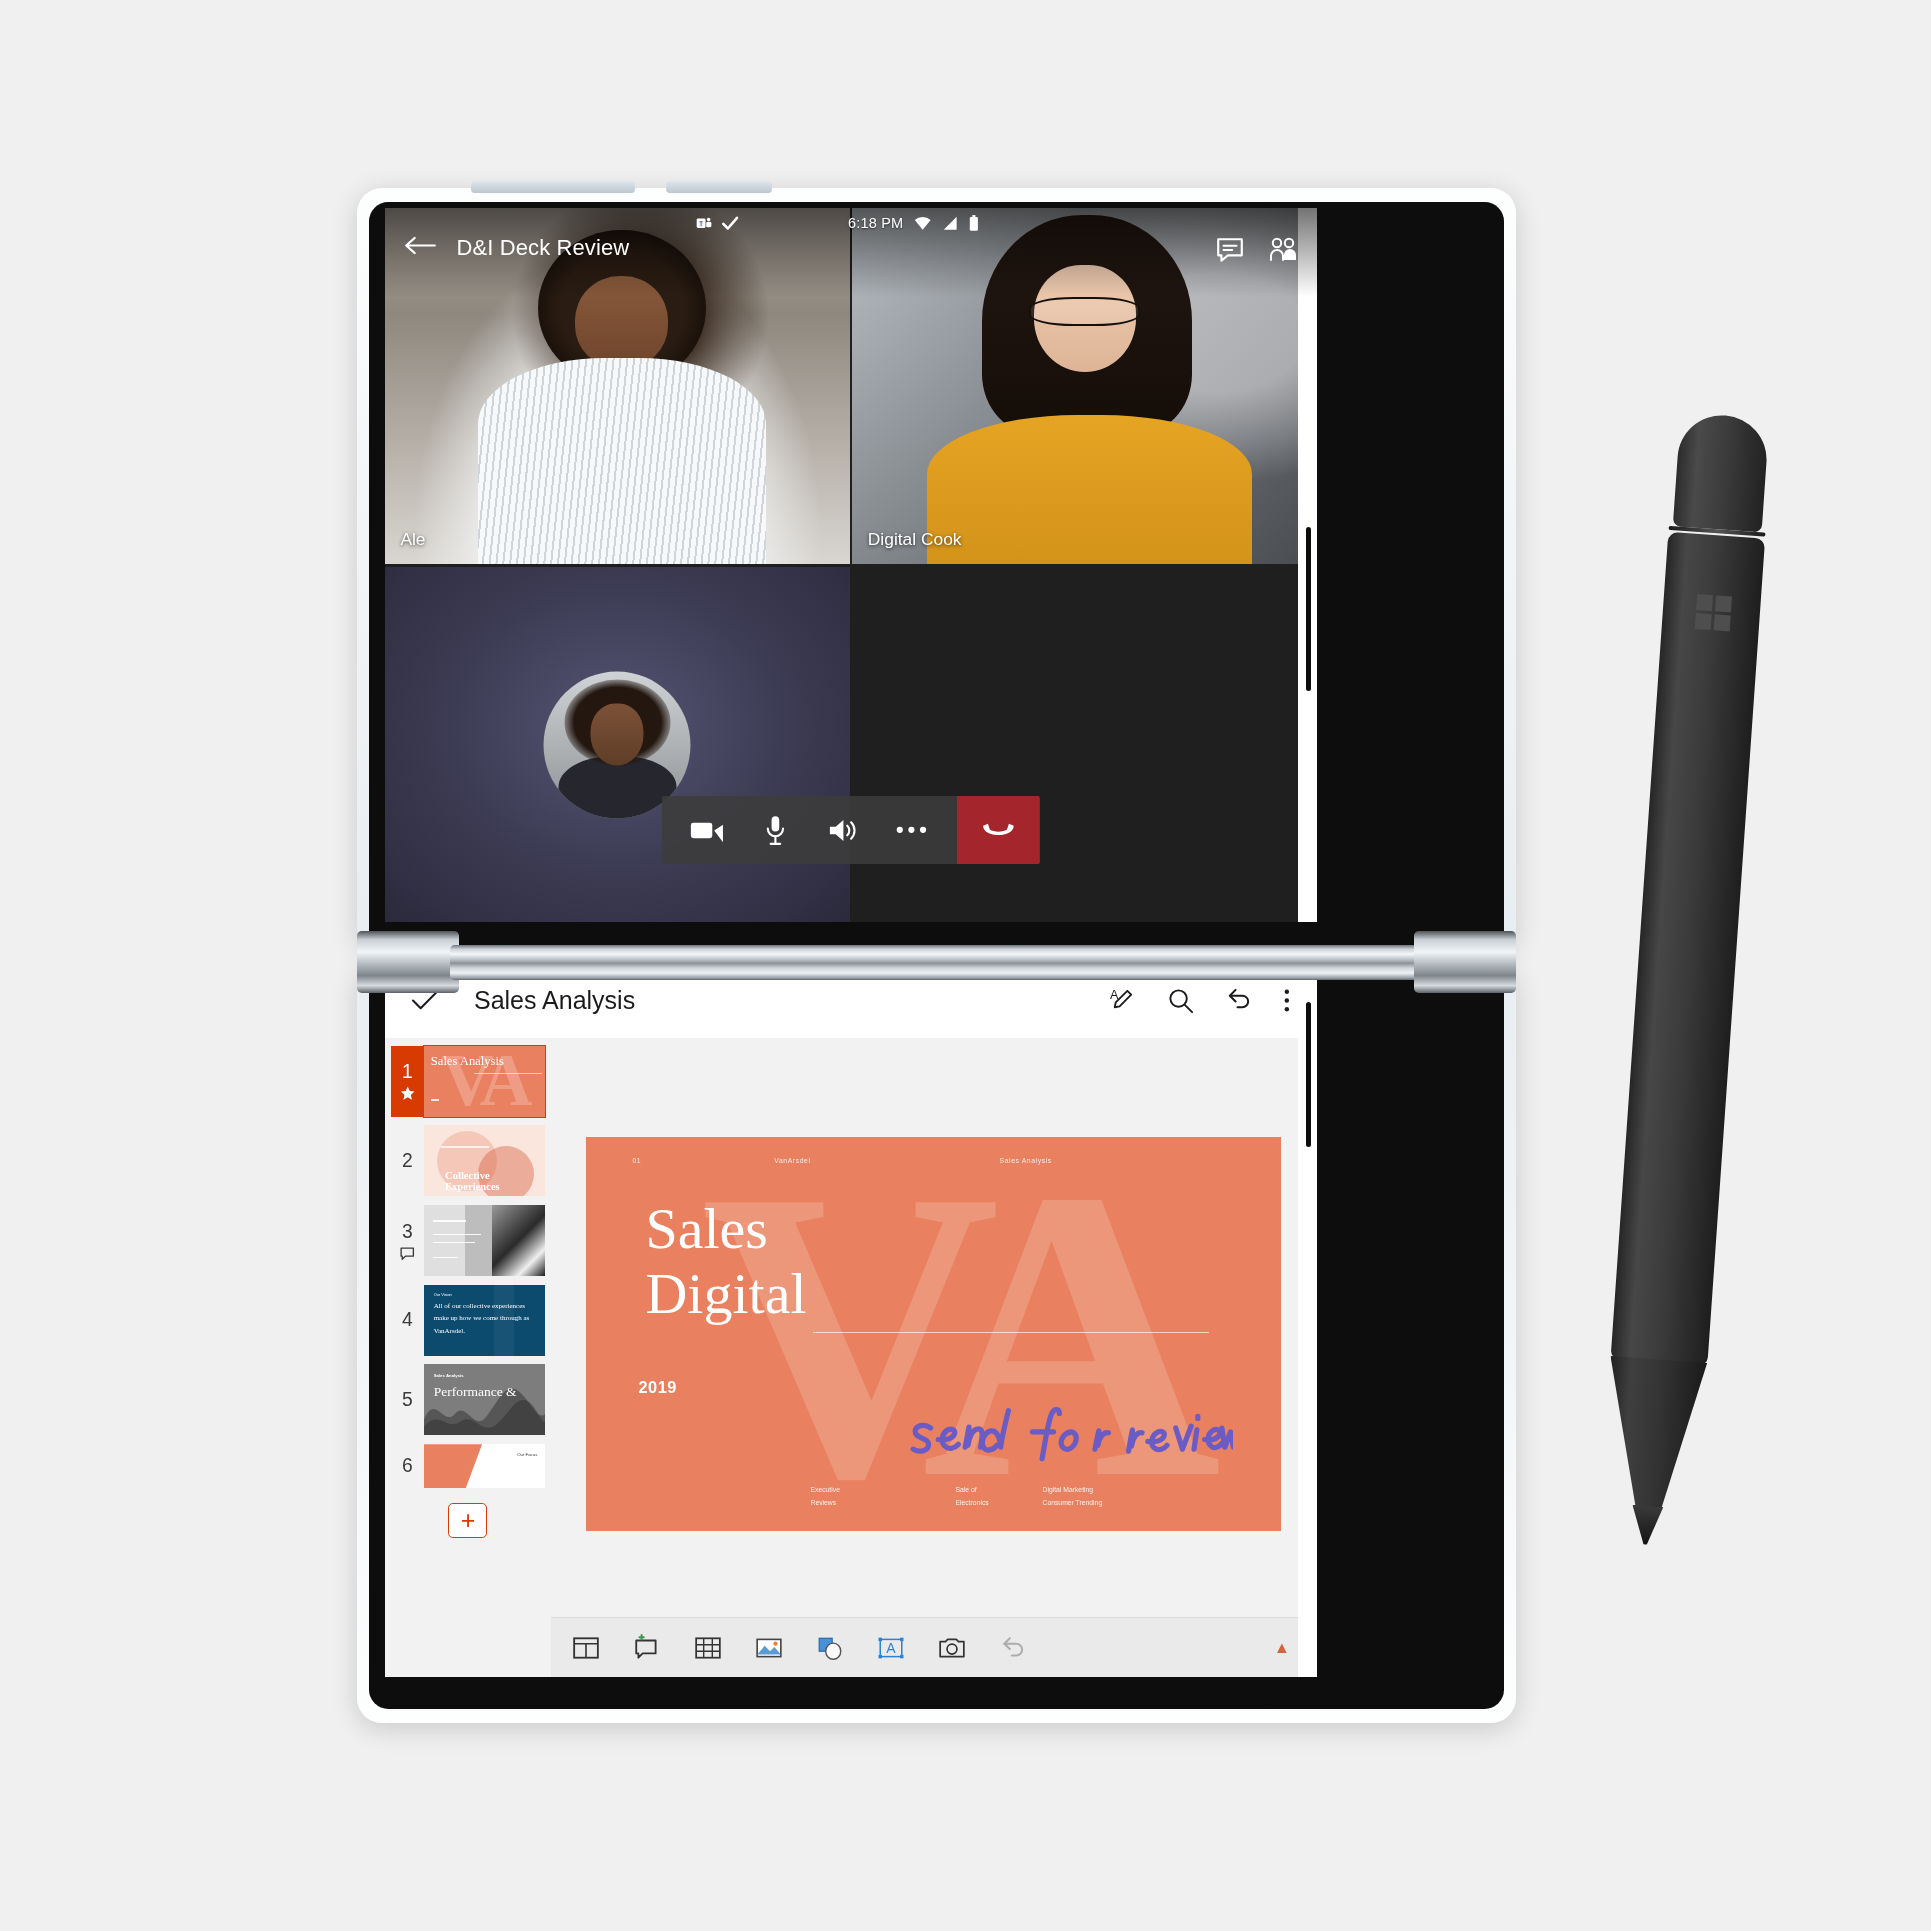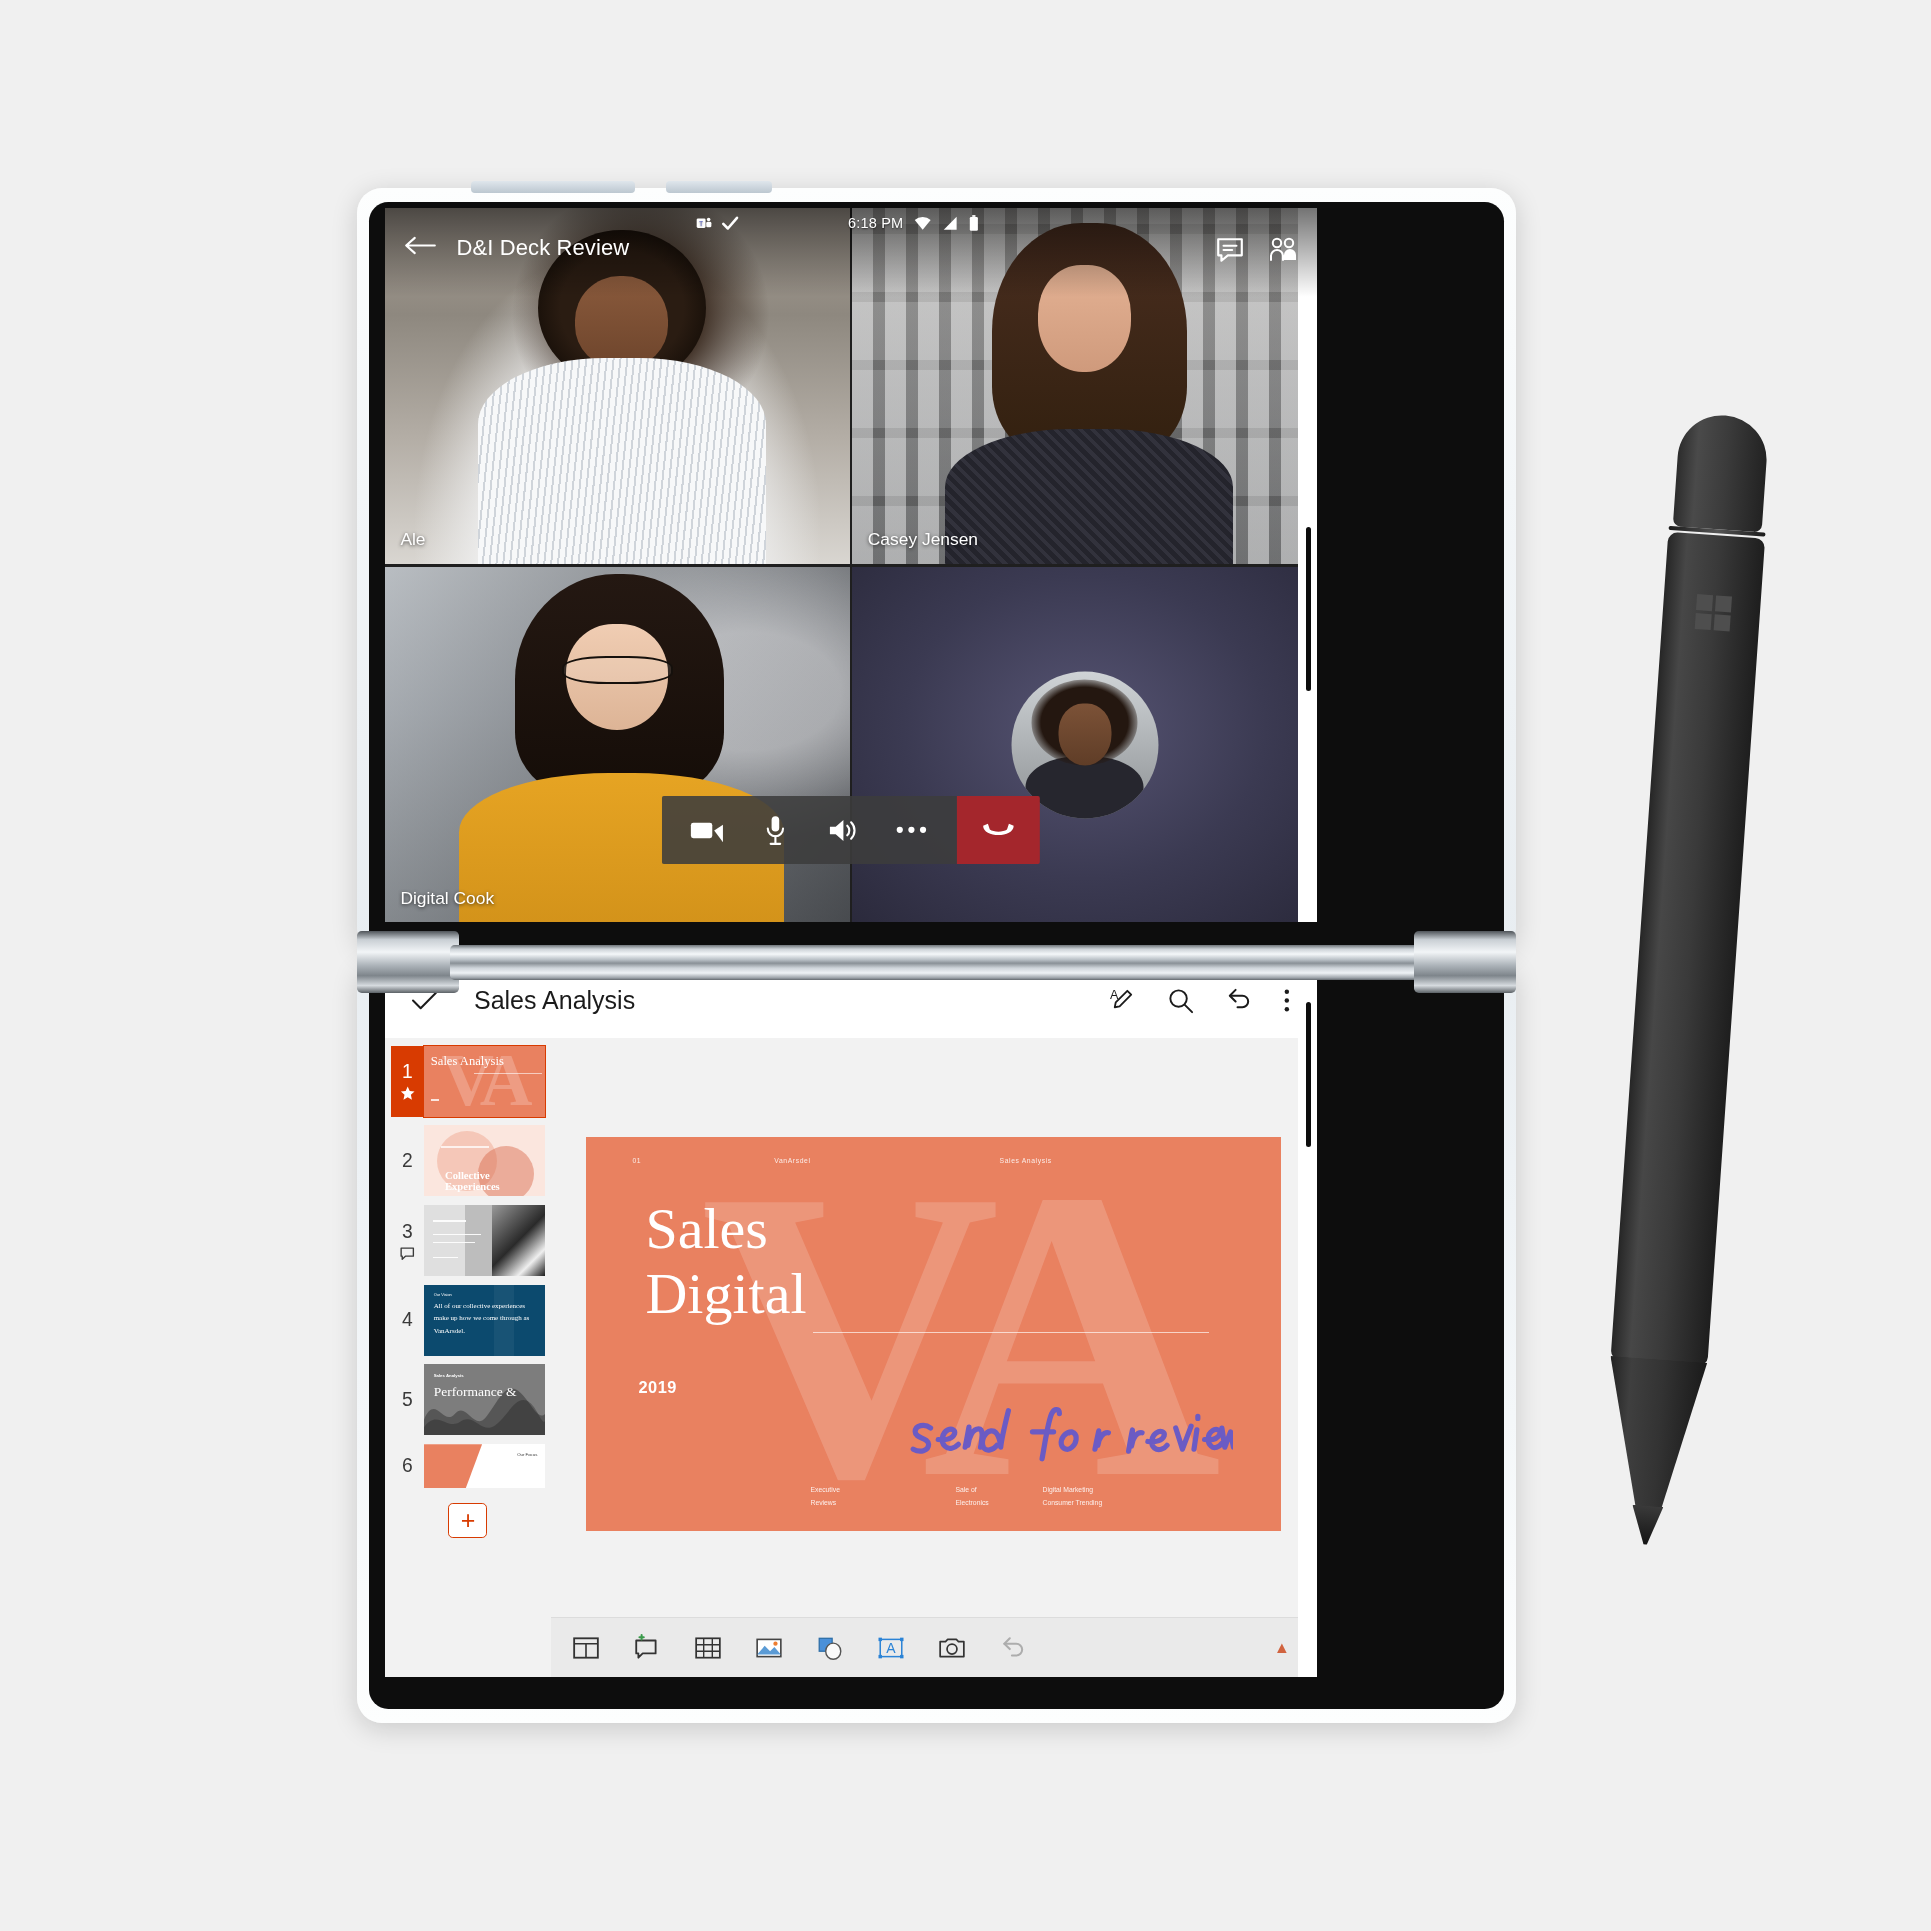--- a/index.html
+++ b/index.html
@@ -355,27 +355,20 @@
       <div id="teams">
 
         <div class="vid-grid">
           <div class="tile p1">
             <div class="hair"></div>
               <div class="neck"></div>
               <div class="face"></div>
               <div class="torso"></div>
             <div class="name">Ale</div>
           </div>
-          <div class="tile p2">
-            <div class="win"></div>
-              <div class="hair"></div>
-              <div class="face"></div>
-              <div class="torso"></div>
-            <div class="name">Casey Jensen</div>
-          </div>
           <div class="tile p3">
             <div class="bgblur"></div>
               <div class="hair"></div>
               <div class="face"></div>
             <div class="glasses"></div>
               <div class="torso"></div>
             <div class="name">Digital Cook</div>
           </div>
           <div class="tile p4">
             <div class="avatar">

